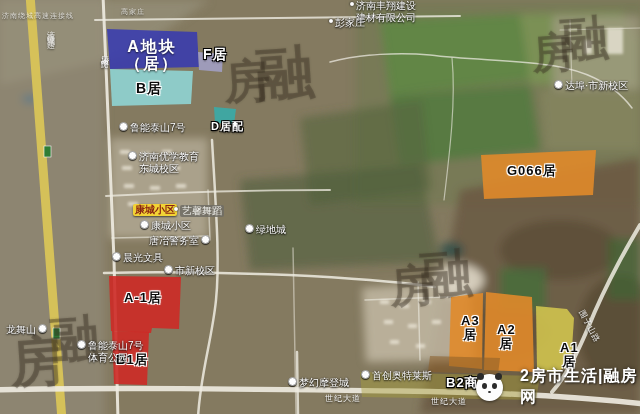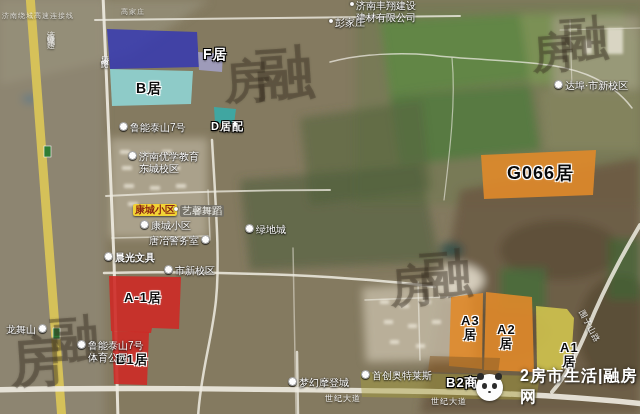--- a/index.html
+++ b/index.html
@@ -148,24 +148,25 @@
 
   <div class="seal" style="left:224px;top:58px;font-size:46px;">房</div>
   <div class="seal" style="left:256px;top:44px;font-size:58px;">融</div>
   <div class="seal" style="left:10px;top:334px;font-size:54px;">房</div>
   <div class="seal" style="left:50px;top:314px;font-size:50px;">融</div>
   <div class="seal" style="left:390px;top:264px;font-size:44px;">房</div>
   <div class="seal" style="left:420px;top:248px;font-size:52px;">融</div>
   <div class="seal" style="left:560px;top:14px;font-size:48px;">融</div>
   <div class="seal" style="left:532px;top:32px;font-size:42px;">房</div>
 
+  <div class="pl big-a" style="left:106px;top:39px;width:92px;">A地块（居）</div>
   <div class="pl ol-b" style="left:203px;top:47px;font-size:14px;">F居</div>
   <div class="pl ol-w" style="left:136px;top:81px;font-size:14px;">B居</div>
   <div class="pl ol-b" style="left:211px;top:121px;font-size:11px;">D居配</div>
-  <div class="pl ol-w" style="left:507px;top:164px;font-size:18px;">G066居</div>
+  <div class="pl ol-w" style="left:507px;top:164px;font-size:13px;">G066居</div>
   <div class="pl ol-w" style="left:124px;top:291px;font-size:13px;">A-1居</div>
   <div class="pl ol-w" style="left:116px;top:353px;font-size:13px;">B1居</div>
   <div class="pl ol-w" style="left:461px;top:314px;font-size:13px;">A3
 居</div>
   <div class="pl ol-w" style="left:497px;top:323px;font-size:13px;">A2
 居</div>
   <div class="pl ol-w" style="left:560px;top:341px;font-size:13px;">A1
 居</div>
   <div class="pl ol-b" style="left:446px;top:376px;font-size:13px;">B2商</div>
 
@@ -203,21 +204,21 @@
     <span class="txt">康城小区</span>
   </div>
   <div class="poi" style="left:149px;top:235px;">
     <span class="txt">唐冶警务室</span>
     <span class="icn"></span>
   </div>
   <div class="poi" style="left:245px;top:224px;">
     <span class="icn"></span>
     <span class="txt">绿地城</span>
   </div>
-  <div class="poi" style="left:104px;top:252px;font-weight:bold;">
+  <div class="poi" style="left:112px;top:252px;">
     <span class="icn"></span>
     <span class="txt">晨光文具</span>
   </div>
   <div class="poi" style="left:164px;top:265px;">
     <span class="icn"></span>
     <span class="txt">市新校区</span>
   </div>
   <div class="poi" style="left:6px;top:324px;">
     <span class="txt">龙舞山</span>
     <span class="icn"></span>

